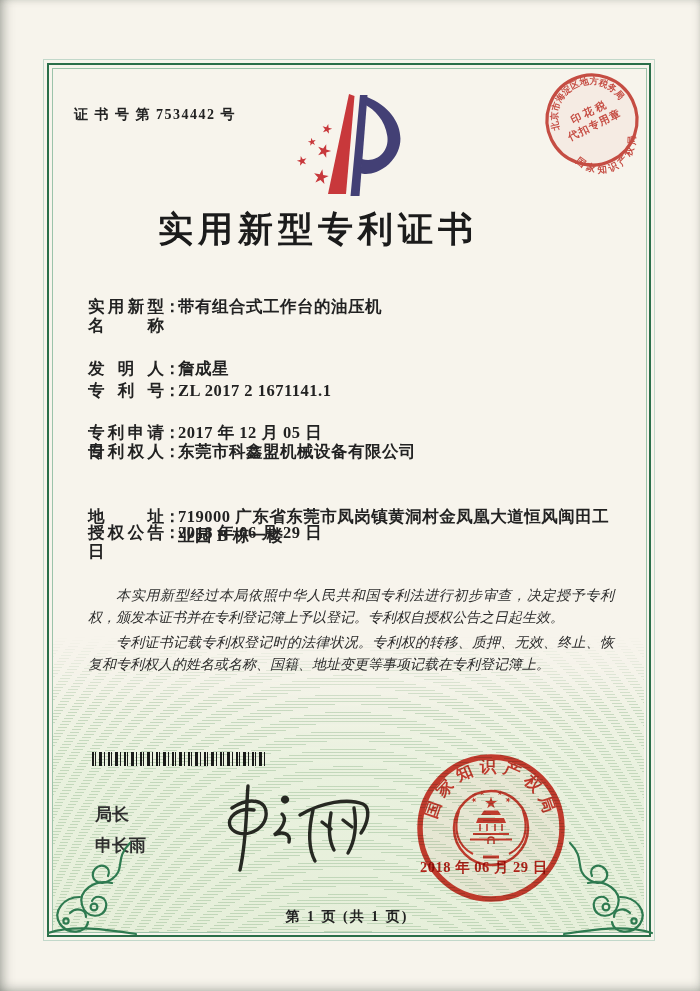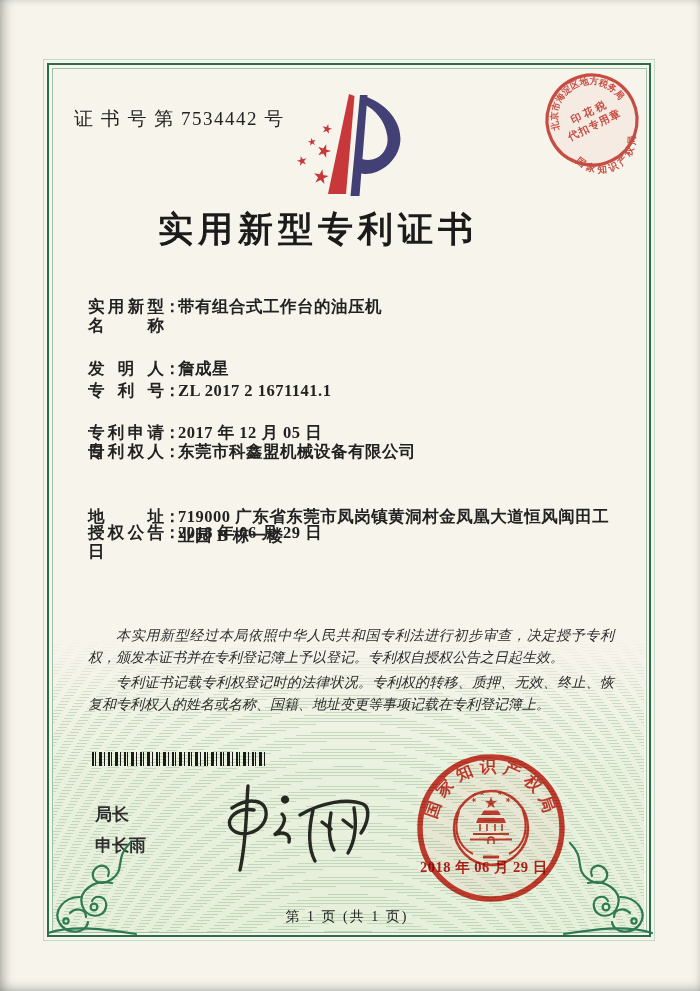--- a/index.html
+++ b/index.html
@@ -24,55 +24,55 @@
   
   .pattern{
     position:absolute;left:52px;top:636px;width:592px;height:296px;z-index:1;
     background:
       repeating-radial-gradient(160% 140% at 50% 320%,
         rgba(106,158,106,.30) 0 1.3px, rgba(106,158,106,0) 1.3px 6.5px),
       linear-gradient(rgba(234,242,226,.0), #e9f1de 45%, #e6efda);
     -webkit-mask-image:linear-gradient(to bottom,transparent,#000 24%);
     mask-image:linear-gradient(to bottom,transparent,#000 24%);
   }
-  .cert-no{position:absolute;left:74px;top:106px;font-size:19px;font-weight:400;
+  .cert-no{position:absolute;left:74px;top:106px;font-size:14px;font-weight:700;
     letter-spacing:1.5px;z-index:3;}
   .logo{position:absolute;left:283px;top:90px;z-index:3;mix-blend-mode:multiply;}
   .tax-stamp{position:absolute;left:536px;top:64px;z-index:5;
     transform:rotate(-26deg);mix-blend-mode:multiply;opacity:.88;}
   .title{position:absolute;left:47px;top:206px;width:542px;text-align:center;
     font-size:35px;font-weight:700;letter-spacing:5px;color:#1b1b1b;z-index:3;}
   .fields{position:absolute;left:88px;top:0;width:530px;z-index:3;
     font-size:16.5px;font-weight:600;}
   .frow{position:absolute;left:0;width:530px;line-height:19px;}
   .flabel{display:inline-block;width:76px;text-align:justify;text-align-last:justify;
     vertical-align:top;}
   .fcolon{display:inline-block;width:14px;}
   .fvalue{display:inline-block;letter-spacing:.5px;vertical-align:top;max-width:436px;}
   .frow.addr .fvalue{width:436px;}
   .grant-right{position:absolute;left:274px;top:0;white-space:nowrap;}
   .paras{position:absolute;left:88px;top:585px;width:526px;z-index:3;
-    font-size:14px;line-height:22px;font-style:italic;text-align:justify;color:#2b2b2b;margin-top:40px;}
+    font-size:14px;line-height:22px;font-style:italic;text-align:justify;color:#2b2b2b;}
   .paras p{margin:0 0 3px 0;text-indent:2em;}
   .barcode{position:absolute;left:92px;top:752px;width:176px;height:14px;z-index:3;
     mix-blend-mode:multiply;
     background:repeating-linear-gradient(90deg,
       #1d1d1d 0 2px,transparent 2px 3px,#1d1d1d 3px 4px,transparent 4px 7px,
       #1d1d1d 7px 10px,transparent 10px 12px,#1d1d1d 12px 13px,transparent 13px 16px);}
   .signer{position:absolute;left:95px;z-index:3;
     font-family:"Liberation Sans","DejaVu Sans",sans-serif;
     font-size:17px;font-weight:600;color:#2e2e2e;text-align:right;}
   .signer.t1{top:803px}.signer.t2{top:834px}
   .signature{position:absolute;left:196px;top:774px;z-index:4;mix-blend-mode:multiply;}
   .seal{position:absolute;left:410px;top:747px;z-index:5;mix-blend-mode:multiply;opacity:.95;}
   .seal-date{position:absolute;left:420px;top:858px;width:150px;z-index:6;
     color:#c2271e;font-size:14.5px;font-weight:700;letter-spacing:.5px;
     mix-blend-mode:multiply;}
   .footer{position:absolute;left:47px;top:908px;width:600px;text-align:center;
-    font-size:14px;letter-spacing:2px;z-index:3;}
+    font-size:14px;letter-spacing:2px;z-index:3;font-weight:bold;}
   .flourish{position:absolute;z-index:4;}
   .flourish.bl{left:42px;bottom:50px;}
   .flourish.br{right:42px;bottom:50px;transform:scaleX(-1);}
 </style>
 </head>
 <body>
 
 <div class="page">
 
   <div class="pattern"></div>

